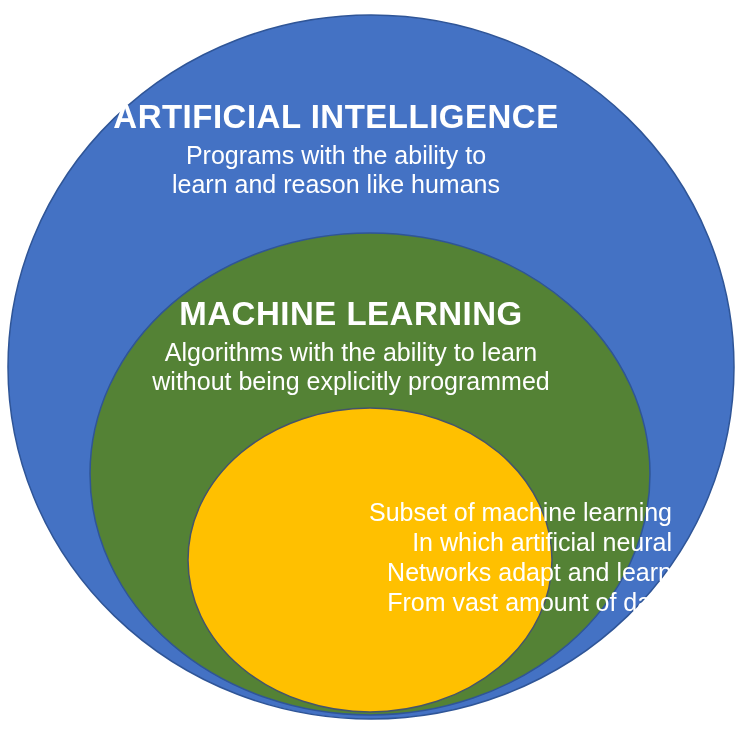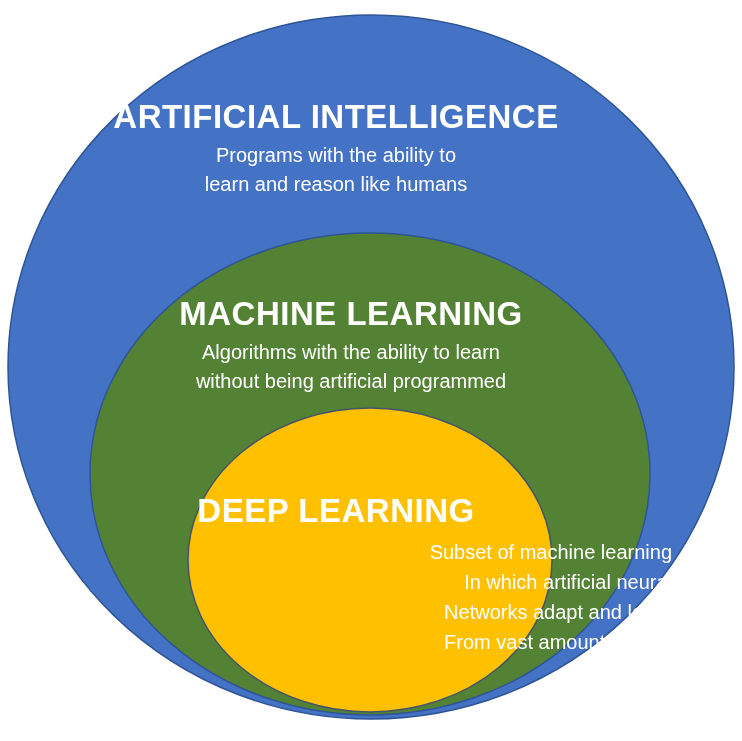--- a/index.html
+++ b/index.html
@@ -29,21 +29,21 @@
     pointer-events: none;
   }
   .label .title {
     font-weight: bold;
     font-size: 33px;
     line-height: 40px;
     letter-spacing: 0.5px;
     white-space: nowrap;
   }
   .label .desc {
-    font-size: 20px;
+    font-size: 25px;
     line-height: 29px;
     white-space: pre-line;
     margin-top: 4px;
   }
   #ai-label  { top: 97px;  }
   #ml-label  { top: 294px; padding-left: 15px; }
   #dl-label  { top: 491px; }
   #dl-label .desc { line-height: 30px; margin-top: 6px; text-align: right; }
 </style>
 </head>
@@ -63,24 +63,23 @@
 
   <div class="label" id="ai-label">
     <div class="title">ARTIFICIAL INTELLIGENCE</div>
     <div class="desc">Programs with the ability to
 learn and reason like humans</div>
   </div>
 
   <div class="label" id="ml-label">
     <div class="title">MACHINE LEARNING</div>
     <div class="desc">Algorithms with the ability to learn
-without being artificial programmed</div>
+without being explicitly programmed</div>
   </div>
 
   <div class="label" id="dl-label">
-    <div class="title">DEEP LEARNING</div>
     <div class="desc">Subset of machine learning
 In which artificial neural
 Networks adapt and learn
 From vast amount of data</div>
   </div>
 
 </div>
 
 </body></html>

